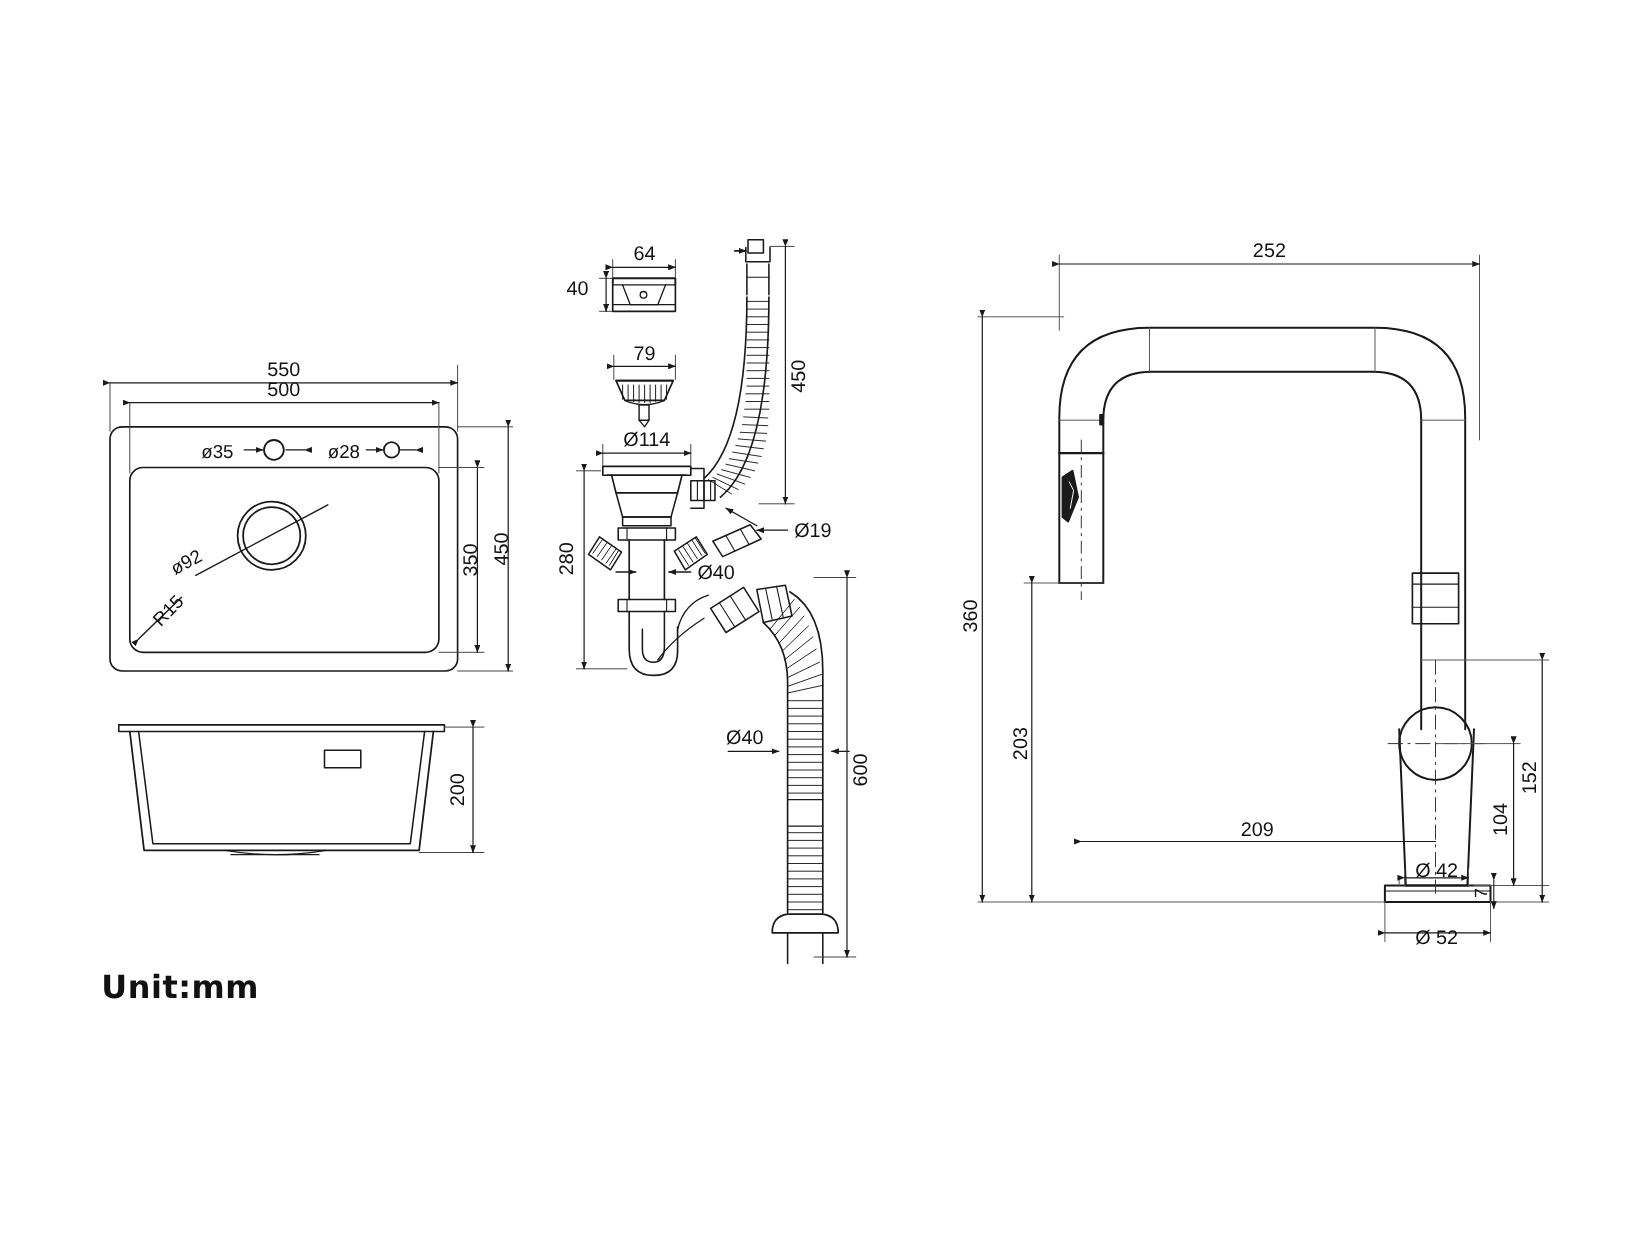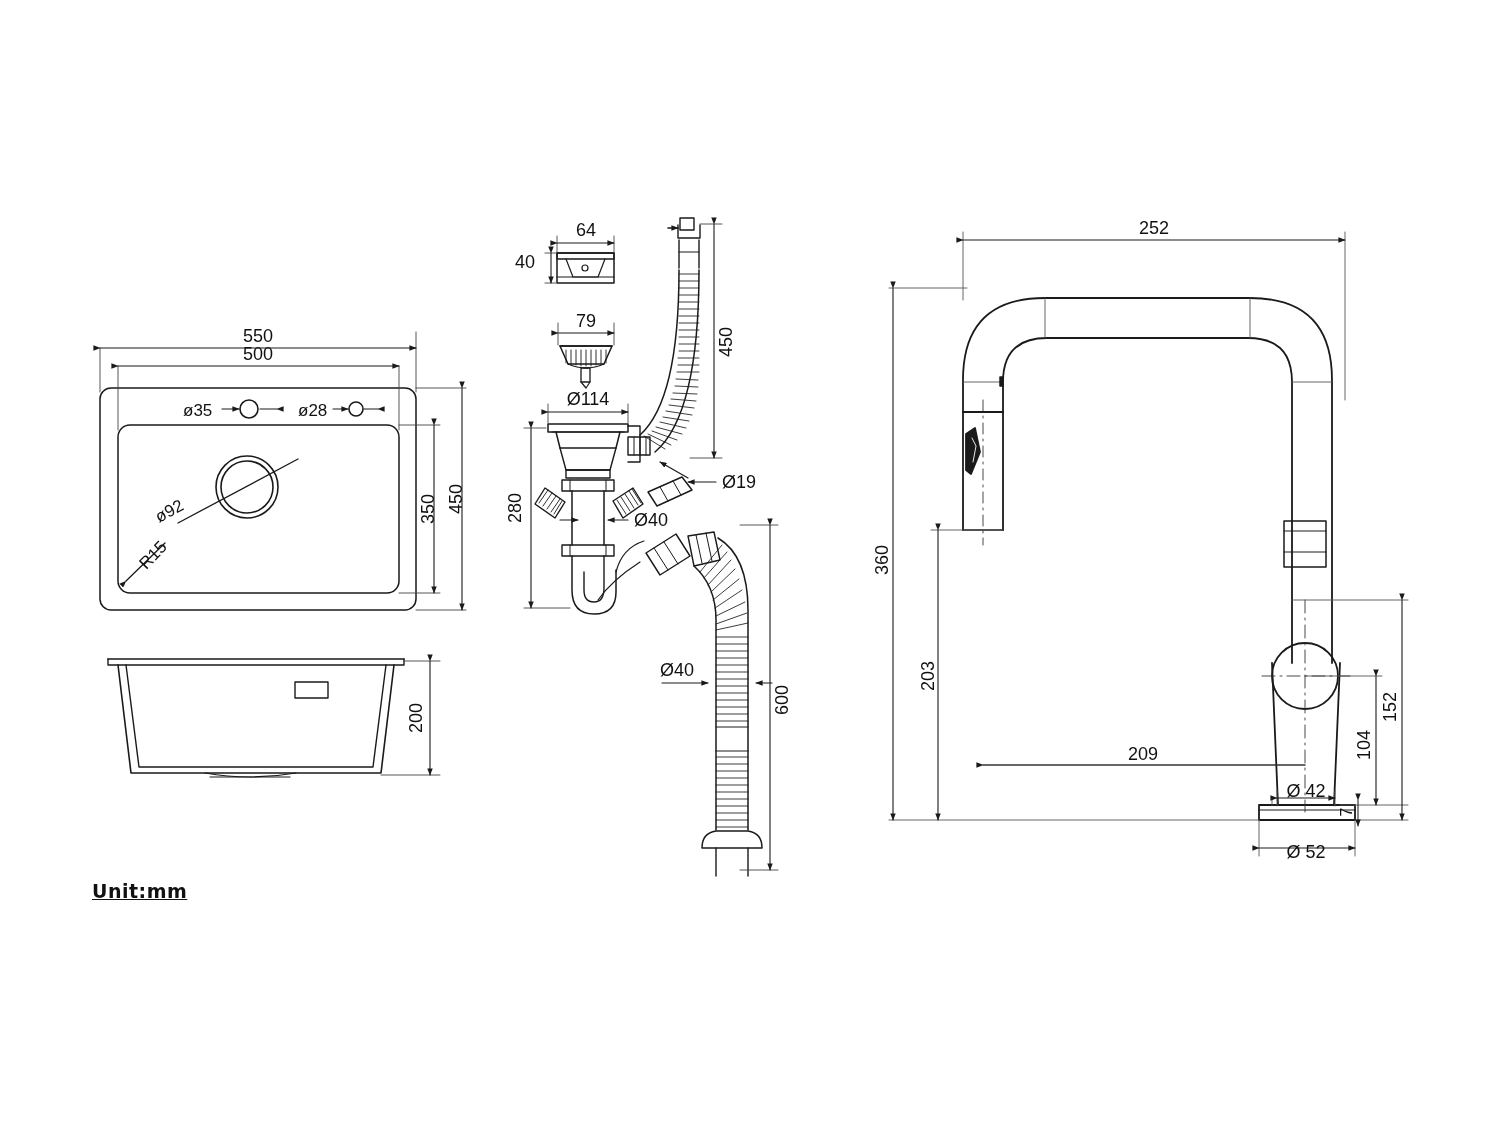--- a/index.html
+++ b/index.html
@@ -2,21 +2,21 @@
 <html><head>
 <meta charset="utf-8">
 <style>
   html,body{margin:0;padding:0;background:#ffffff;}
   body{width:1500px;height:1125px;font-family:"Liberation Sans",sans-serif;overflow:hidden;}
   #stage{position:relative;width:1500px;height:1125px;background:#fff;}
   svg#drawing{position:absolute;left:0;top:0;width:1500px;height:1125px;display:block;}
   .unit-label{
     position:absolute;left:92px;top:880px;
     font-family:"DejaVu Sans","Liberation Sans",sans-serif;
-    font-weight:bold;font-size:19px;color:#111;letter-spacing:.5px;text-decoration:underline;
+    font-weight:bold;font-size:29px;color:#111;letter-spacing:.5px;
   }
   text{font-family:"Liberation Sans",sans-serif;fill:#111;}
 </style>
 </head>
 <body>
 
 <div id="stage">
 
   <svg id="drawing" viewBox="0 0 1500 1125">
     <defs>

